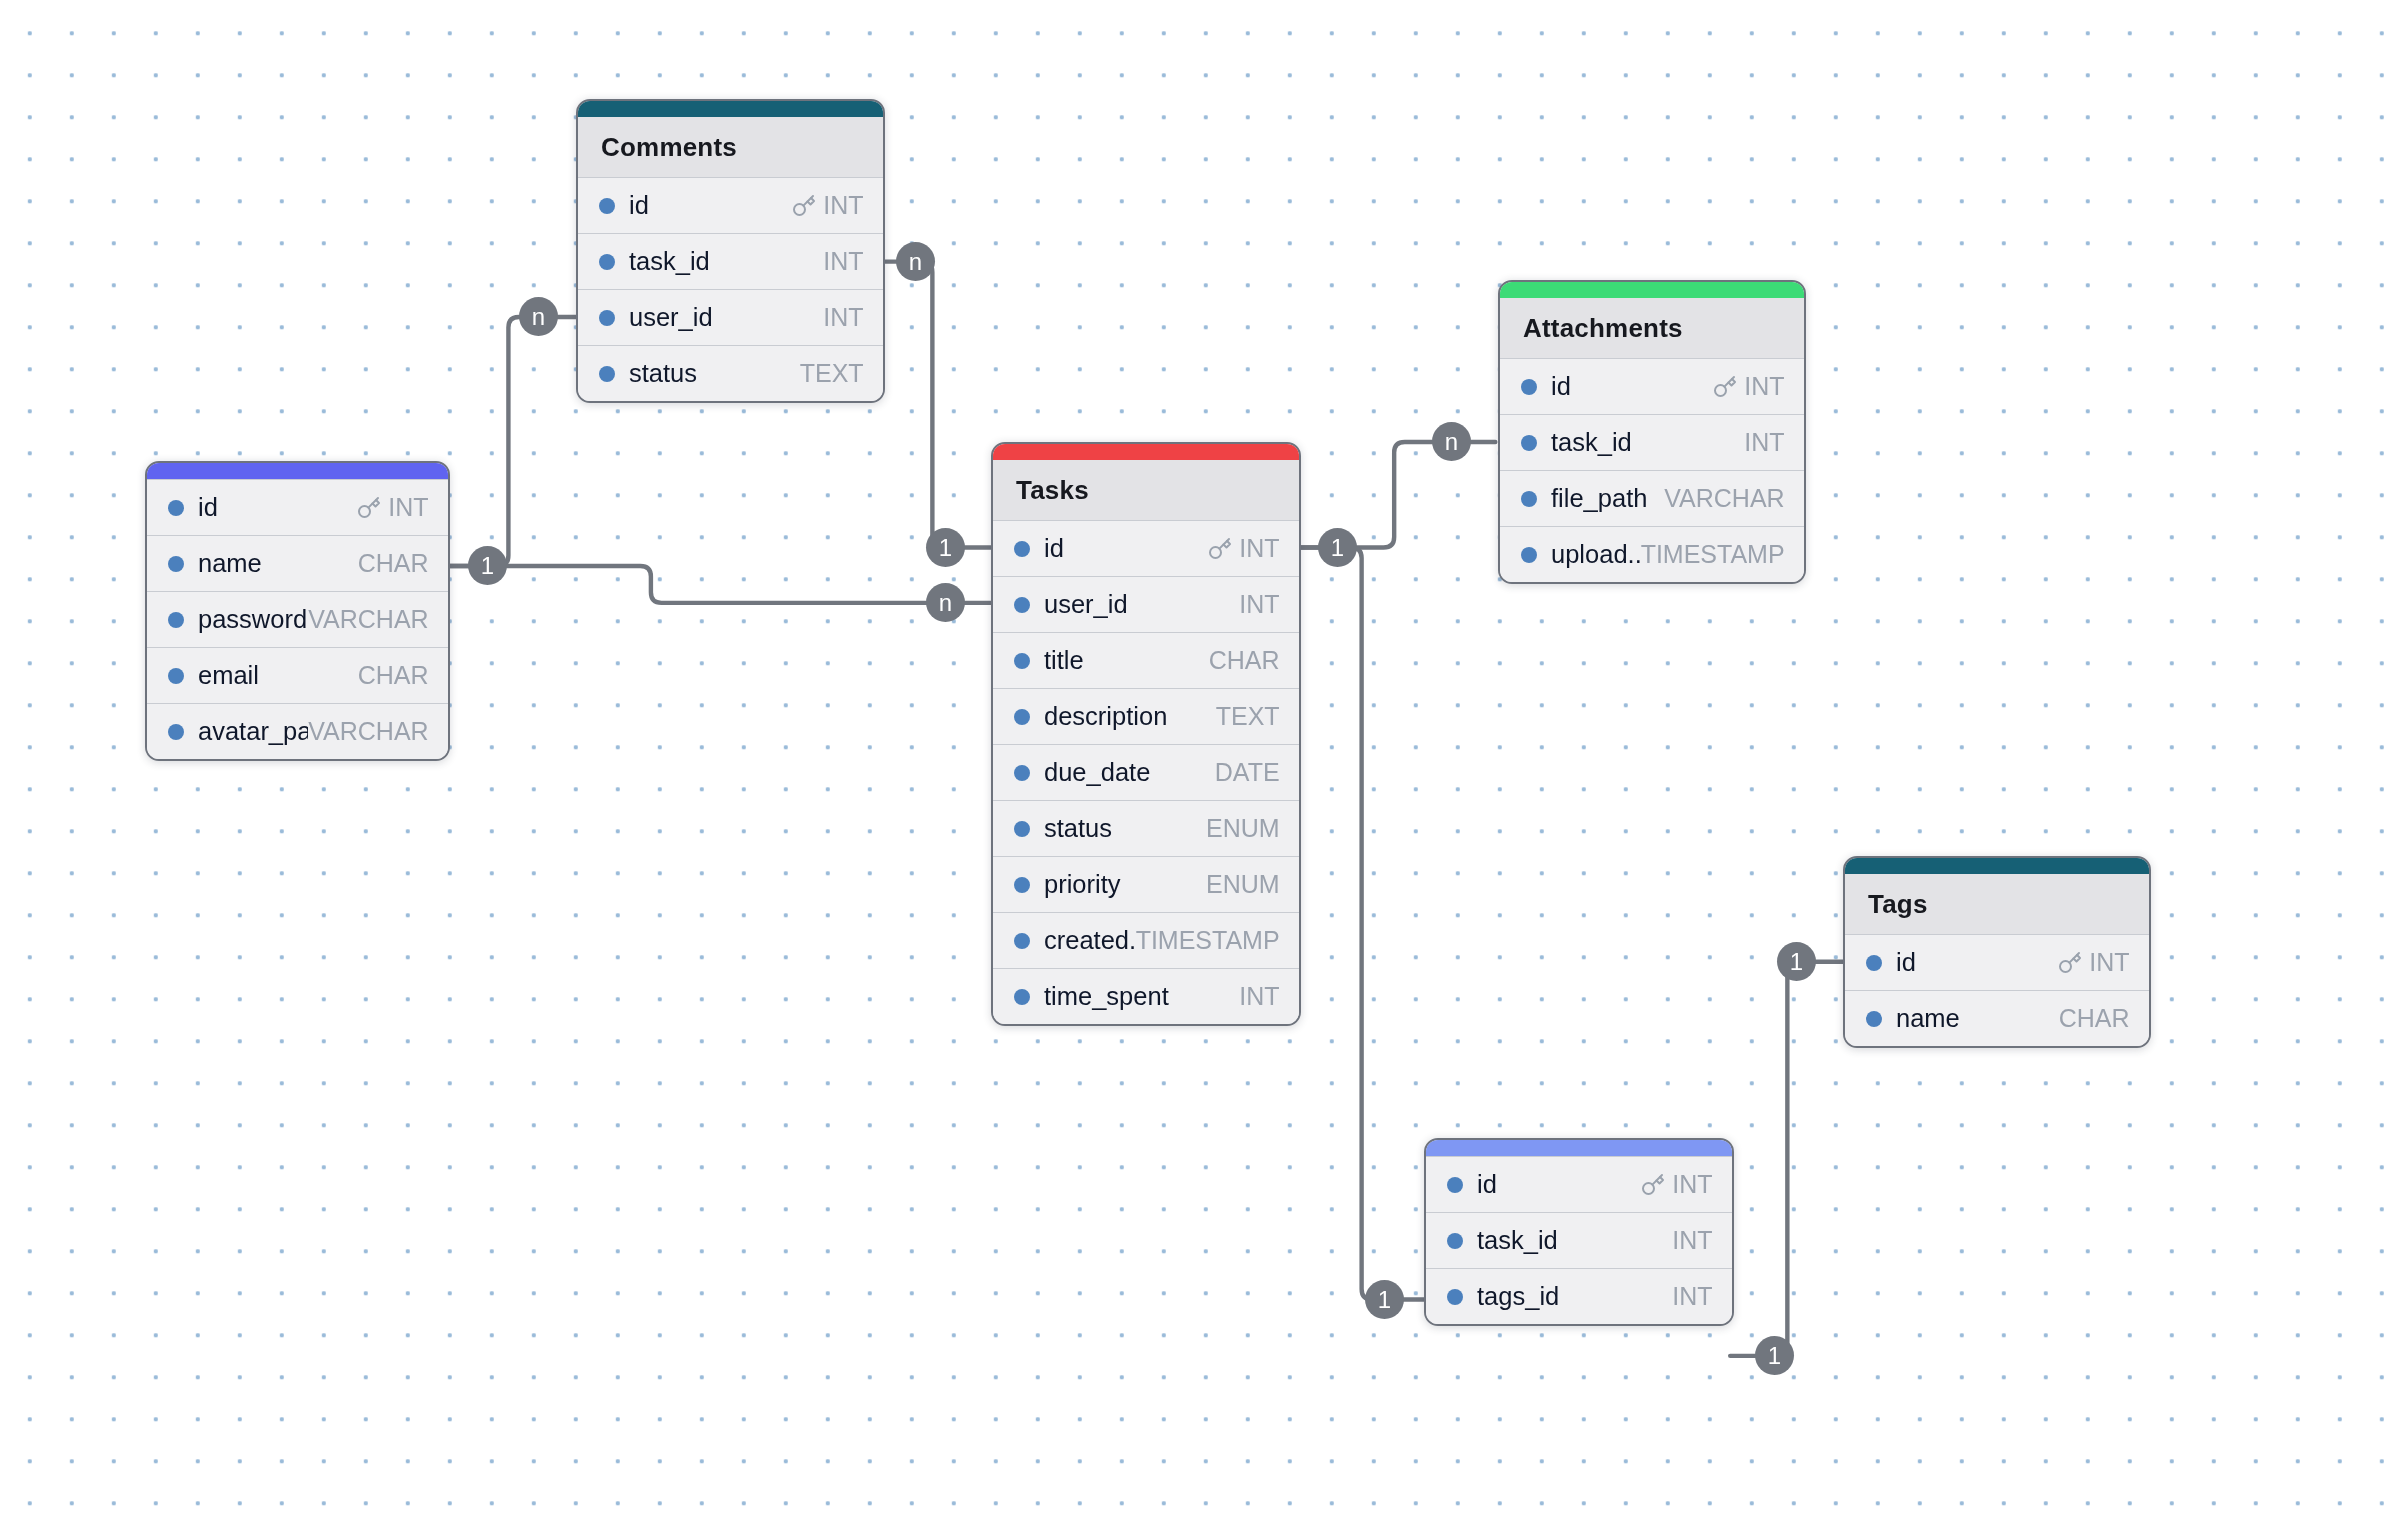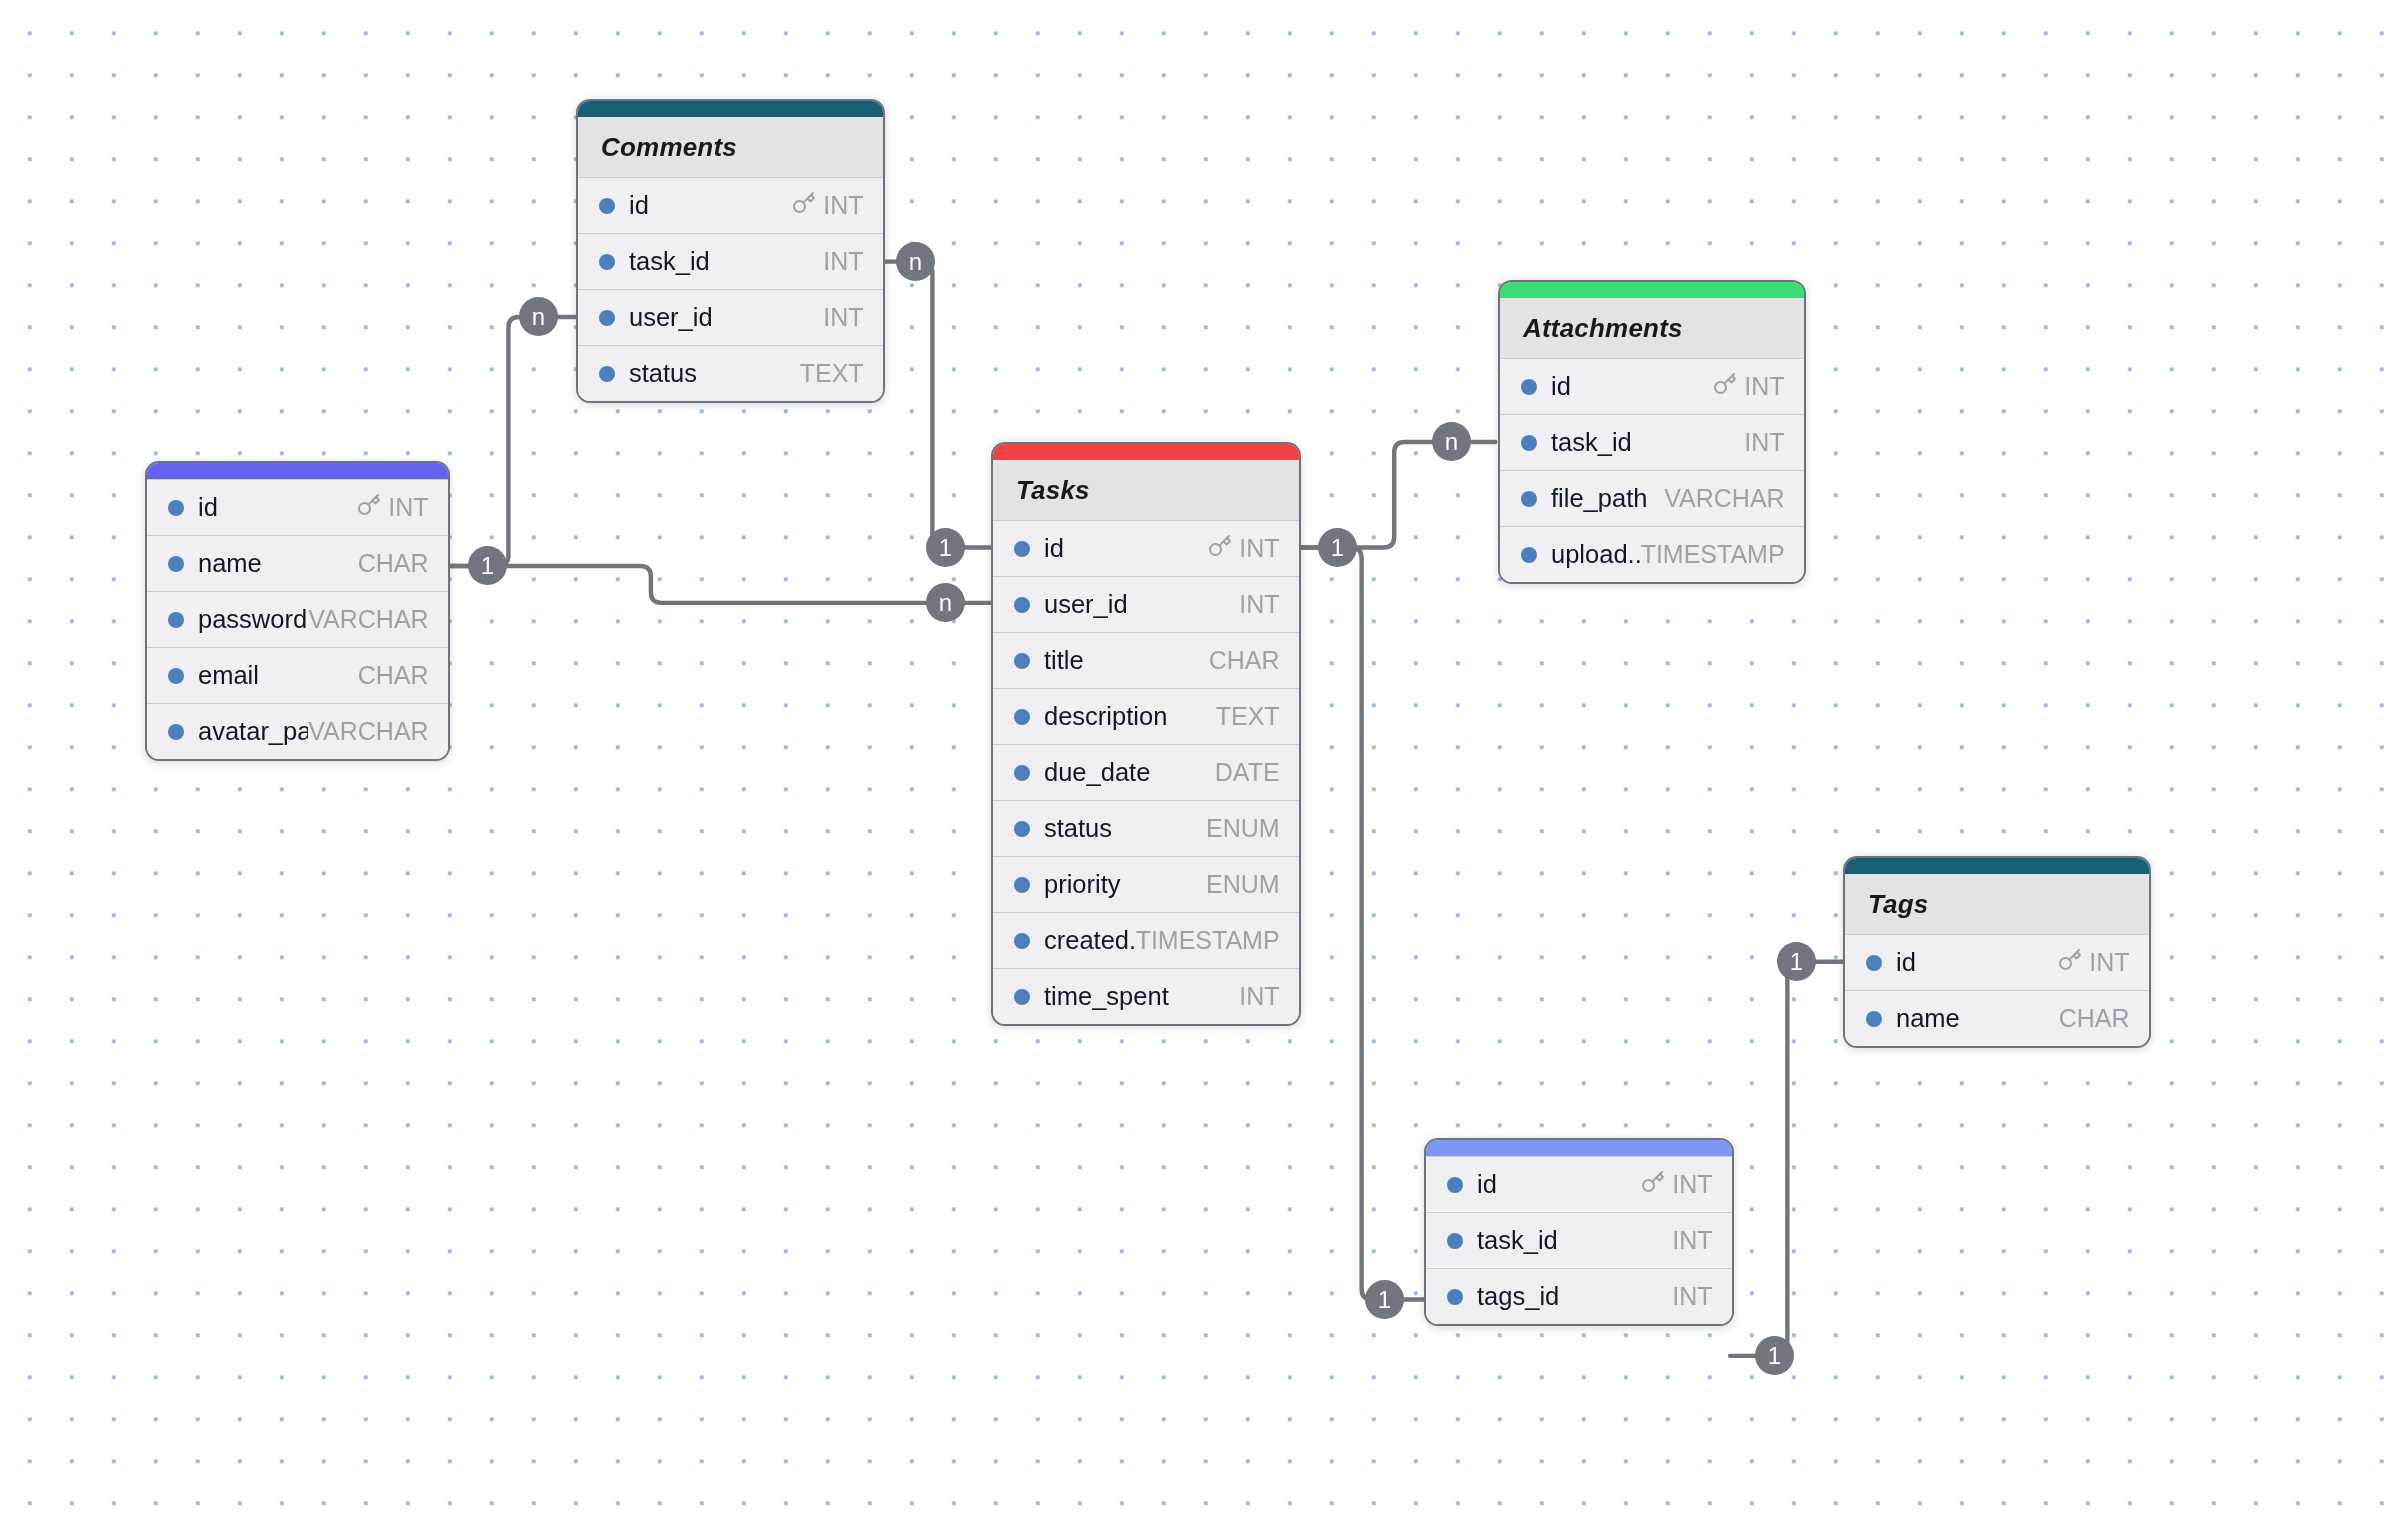--- a/index.html
+++ b/index.html
@@ -18,28 +18,28 @@
   svg.wires{position:absolute;left:0;top:0;z-index:1;}
   svg.wires path{fill:none;stroke:#71767e;stroke-width:5;stroke-linecap:round;}
   .tbl{
     position:absolute;z-index:2;
     border:2.6px solid #6e737d;border-radius:14px;overflow:hidden;
     background:#f0f0f2;
     box-shadow:0 1.8px 8.8px rgba(40,45,60,.18);
   }
   .accent{height:16px;}
   .thead{height:60px;background:#e3e3e6;display:flex;align-items:center;padding:0 23px;}
-  .ttitle{font-weight:700;font-size:26px;color:#17191f;letter-spacing:0.2px;font-style:italic;}
+  .ttitle{font-weight:700;font-size:26px;color:#17191f;letter-spacing:0.2px;}
   .trow{
     display:flex;align-items:center;height:55px;
     padding:0 19.4px 0 21px;border-top:1.8px solid #c9ccd2;background:#f0f0f2;
   }
   .fdot{width:16px;height:16px;border-radius:50%;background:#4b80bd;margin-right:14px;flex:none;}
   .fname{flex:1;font-size:25.5px;color:#0f172a;white-space:nowrap;overflow:hidden;}
-  .ftype{display:flex;align-items:flex-start;gap:7px;font-size:25px;color:#9ba2ad;white-space:nowrap;}
+  .ftype{display:flex;align-items:center;gap:7px;font-size:25px;color:#9ba2ad;white-space:nowrap;}
   .key{width:24px;height:24px;stroke:#9aa2ad;fill:none;stroke-width:2;stroke-linecap:round;stroke-linejoin:round;flex:none;}
   .badge{
     position:absolute;z-index:3;width:39px;height:39px;border-radius:50%;
     background:#71767e;color:#ffffff;display:flex;align-items:center;justify-content:center;
     font-size:24px;font-weight:500;line-height:1;
   }
 </style>
 </head>
 <body>
 

